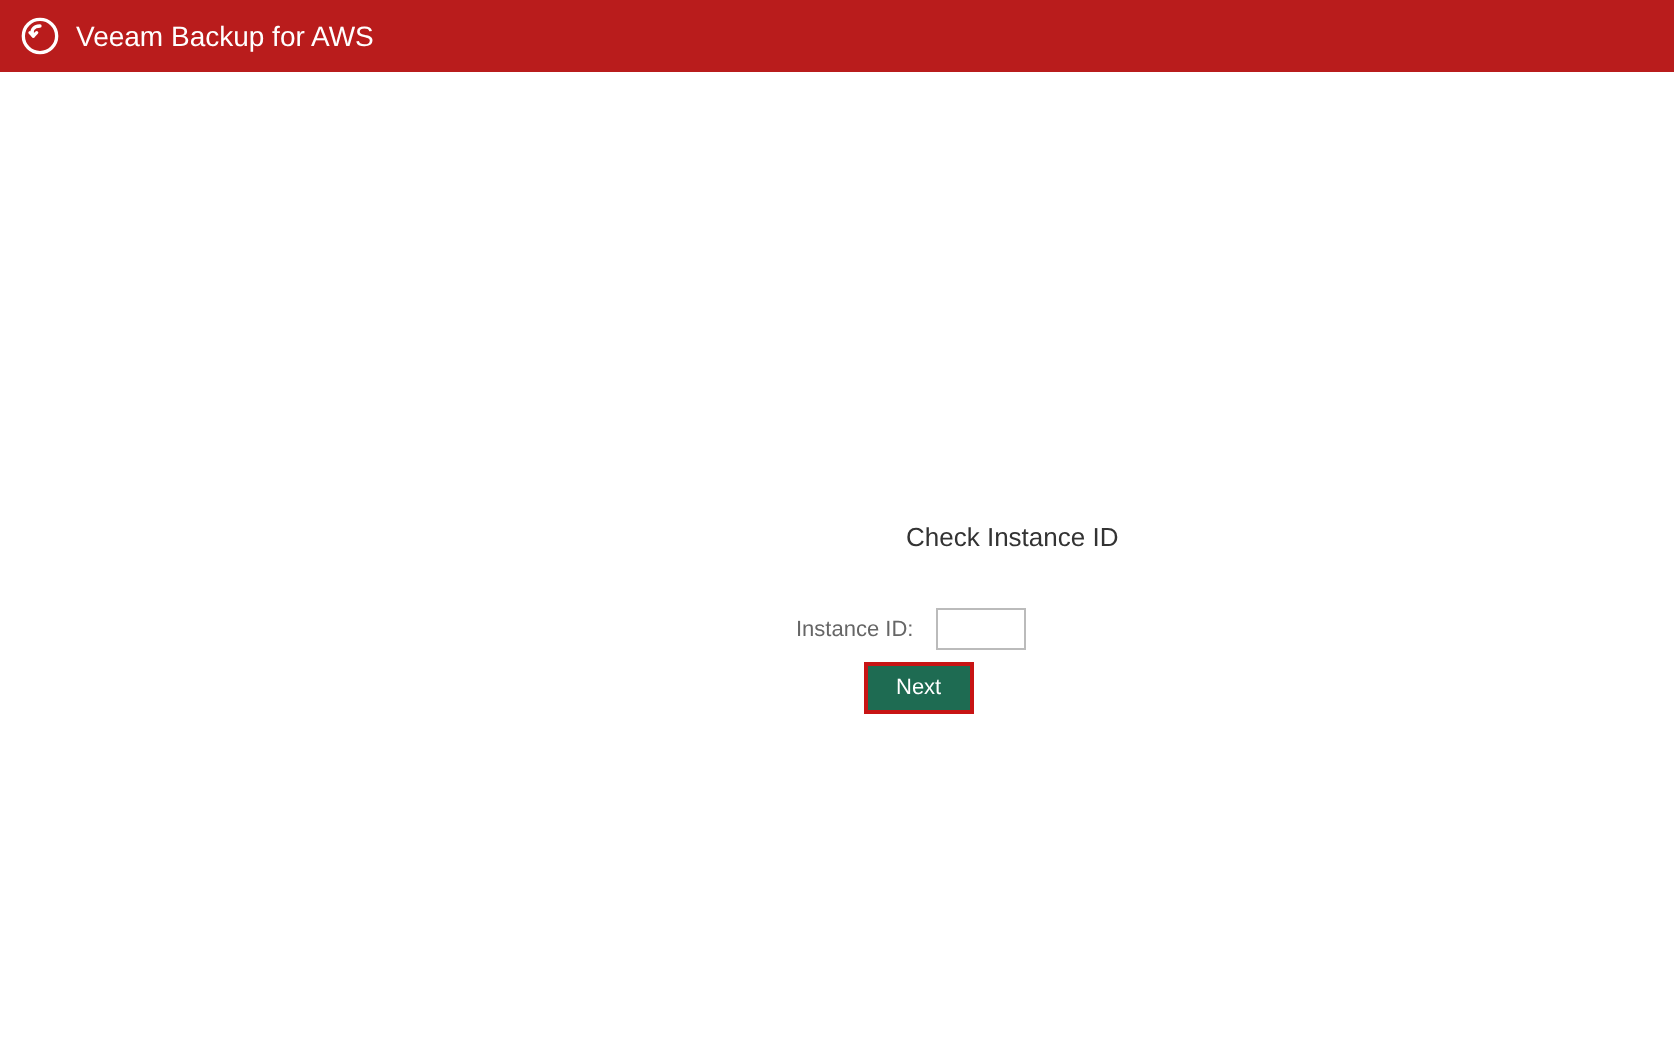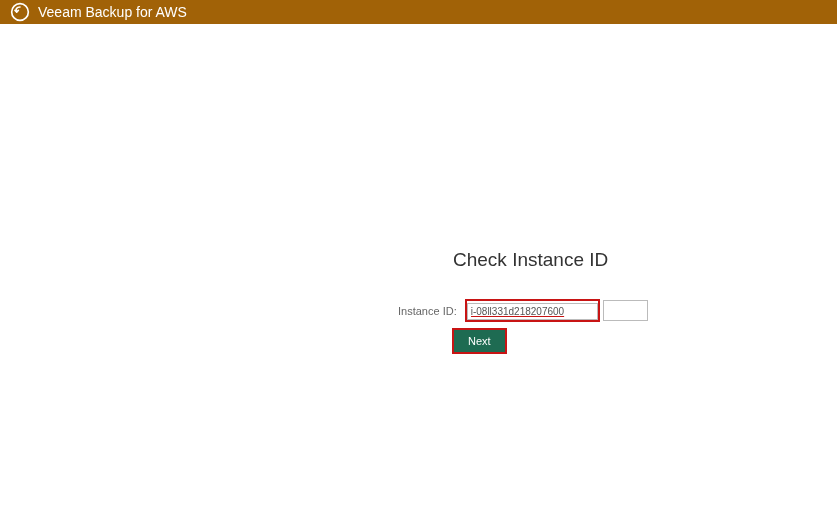--- a/index.html
+++ b/index.html
@@ -4,22 +4,22 @@
 <style>
   * { box-sizing: border-box; margin: 0; padding: 0; }
   body {
     font-family: -apple-system, BlinkMacSystemFont, "Segoe UI", Arial, sans-serif;
     background: #ffffff;
     width: 837px;
     height: 521px;
     overflow: hidden;
   }
   .header {
-    background: #a16207;
-    height: 24px;
+    background: #b91c1c;
+    height: 36px;
     display: flex;
     align-items: center;
     padding: 0 10px;
     color: #ffffff;
   }
   .header-logo {
     width: 20px;
     height: 20px;
     margin-right: 8px;
     display: flex;
@@ -37,21 +37,21 @@
   .main {
     position: relative;
     height: calc(100% - 34px);
   }
   .form-area {
     position: absolute;
     left: 398px;
     top: 225px;
   }
   .form-heading {
-    font-size: 19px;
+    font-size: 13px;
     font-weight: 400;
     color: #333;
     margin-left: 55px;
     margin-bottom: 28px;
   }
   .form-row {
     display: flex;
     align-items: center;
     margin-bottom: 6px;
   }
@@ -78,21 +78,21 @@
     outline: none;
   }
   .extra-box {
     width: 45px;
     height: 21px;
     border: 1px solid #bbb;
     margin-left: 3px;
     background: #fff;
   }
   .button-row {
-    margin-left: 54px;
+    margin-left: 34px;
   }
   .button-highlight-wrap {
     border: 2px solid #c81414;
     display: inline-block;
   }
   .next-btn {
     background: #1e6b52;
     color: #fff;
     border: none;
     font-size: 11px;
@@ -112,23 +112,20 @@
     </svg>
   </span>
   <span class="header-title">Veeam Backup for AWS</span>
 </div>
 
 <div class="main">
   <div class="form-area">
     <div class="form-heading">Check Instance ID</div>
     <div class="form-row">
       <span class="form-label">Instance ID:</span>
-      <span class="input-highlight-wrap">
-        <input type="text" class="instance-input" value="i-08ll331d218207600" style="">
-      </span>
       <span class="extra-box"></span>
     </div>
     <div class="button-row">
       <span class="button-highlight-wrap">
         <button class="next-btn">Next</button>
       </span>
     </div>
   </div>
 </div>
 

